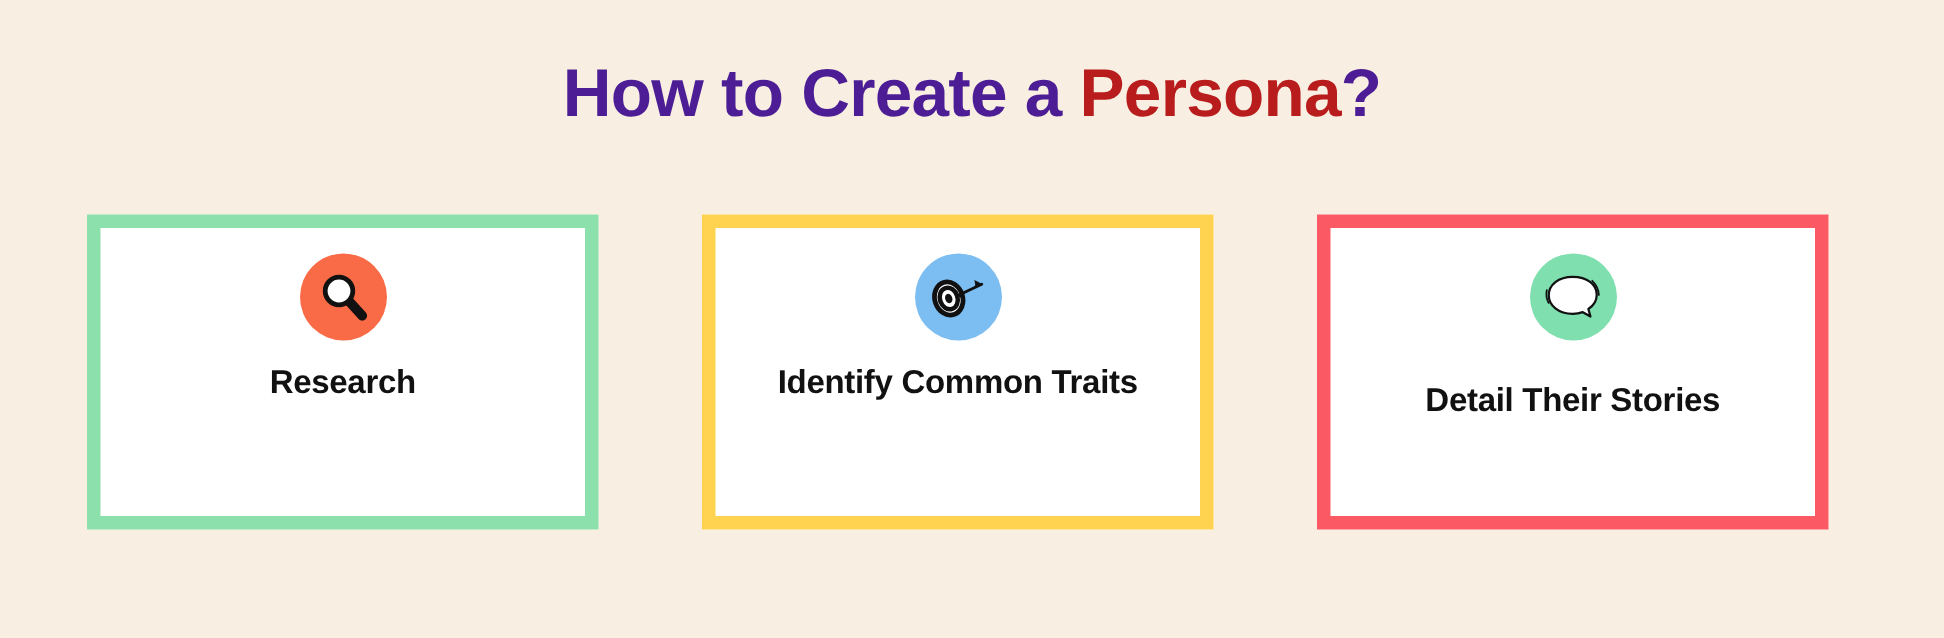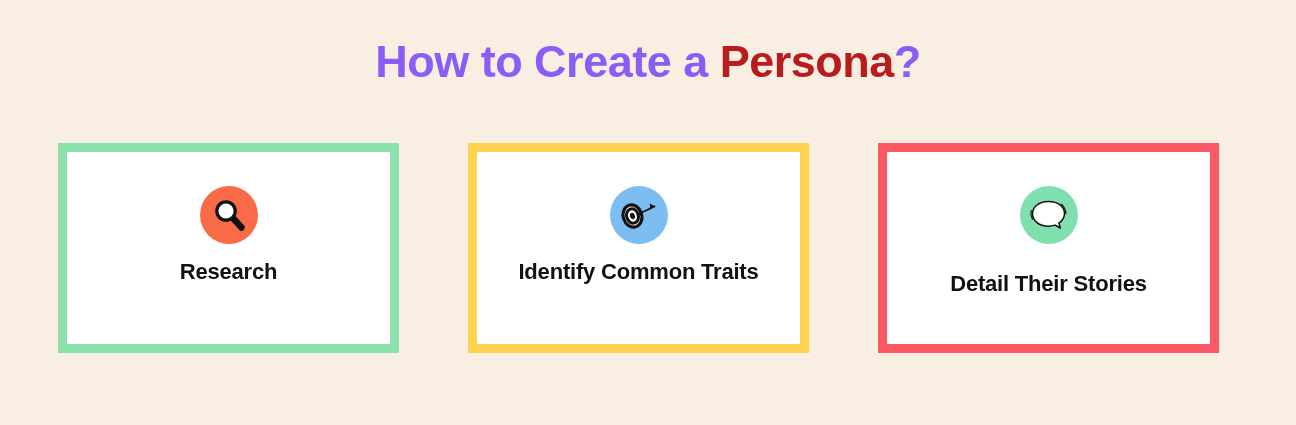--- a/index.html
+++ b/index.html
@@ -33,21 +33,21 @@
     font-weight: bold;
     letter-spacing: -0.5px;
     color: #111111;
     line-height: 1.05;
     white-space: nowrap;
   }
   .title .accent {
     color: #b91c1c;
   }
   .title .plain {
-    color: #8b5cf6;
+    color: #4c1d95;
     text-align: center;
   }
 
   
   .cards {
     position: absolute;
     top: 143px;
     left: 58px;
     width: 1161px;
     height: 210px;
@@ -60,21 +60,21 @@
     box-sizing: border-box;
     width: 341px;
     height: 210px;
     background: #FFFFFF;
     border-style: solid;
     border-width: 9px;
     display: flex;
     flex-direction: column;
     align-items: center;
     justify-content: flex-start;
-    padding-top: 34px;
+    padding-top: 17px;
   }
   .card-1 { border-color: #8BE0AC; }
   .card-2 { border-color: #FFD34F; }
   .card-3 { border-color: #FB5A64; gap: 12px; }
 
   .icon-badge {
     width: 58px;
     height: 58px;
     border-radius: 50%;
     display: flex;

